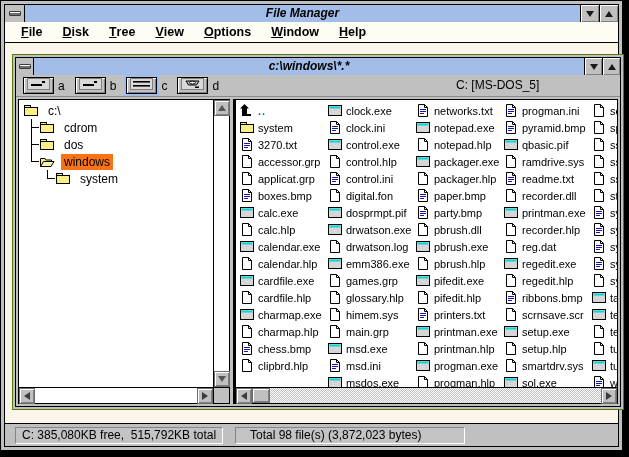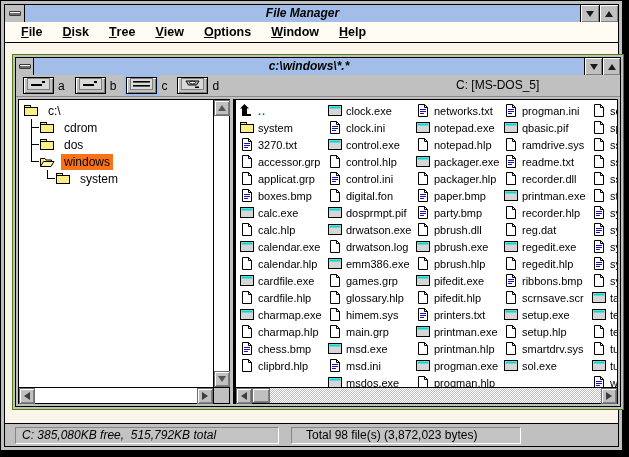--- a/index.html
+++ b/index.html
@@ -90,21 +90,21 @@
   .hthumb { width: 18px; background: #c0c0c0; border: 1px solid #6e6e6e;
     box-shadow: inset 1px 1px 0 #fff, inset -1px -1px 0 #808080; flex: none; }
   .corner { background: #c0c0c0; border-top: 1px solid #000; border-left: 1px solid #000; }
 
   
   .statusbar { height: 23px; background: #c0c0c0; border-top: 1px solid #000;
     display: flex; align-items: center; padding: 0 10px; gap: 12px; flex: none; }
   .status-panel { height: 17px; line-height: 15px; background: #c3c3c3;
     border: 1px solid; border-color: #868686 #fff #fff #868686;
     padding: 0 6px; font-size: 12px; white-space: pre; overflow: hidden; }
-  .status-panel.p1 { width: 264px; font-style: italic; }
+  .status-panel.p1 { width: 208px; }
   .status-panel.p2 { width: 230px; padding-left: 14px; }
 </style>
 </head>
 <body>
 
 <div class="desktop">
   <div class="main-window">
     <div class="main-inner">
 
       <div class="titlebar">
@@ -740,20 +740,30 @@
                             <path d="M3.5 1.5 H9.5 L12.5 4.5 V13.5 H3.5 Z" fill="#fff" stroke="#000"></path>
                             <path d="M9.5 1.5 V4.5 H12.5" fill="none" stroke="#000"></path>
                             <path d="M5 6.5 H11 M5 8.5 H11 M5 10.5 H9" stroke="#1414b4" stroke-width="1.2"></path>
                           </svg>
                         </span>
                         <span class="fname">progman.ini</span>
                       </div>
                       <div class="frow">
                         <span class="ficon">
                           <svg xmlns="http://www.w3.org/2000/svg" width="16" height="15" viewBox="0 0 16 15">
+                            <path d="M3.5 1.5 H9.5 L12.5 4.5 V13.5 H3.5 Z" fill="#fff" stroke="#000"></path>
+                            <path d="M9.5 1.5 V4.5 H12.5" fill="none" stroke="#000"></path>
+                            <path d="M5 6.5 H11 M5 8.5 H11 M5 10.5 H9" stroke="#1414b4" stroke-width="1.2"></path>
+                          </svg>
+                        </span>
+                        <span class="fname">pyramid.bmp</span>
+                      </div>
+                      <div class="frow">
+                        <span class="ficon">
+                          <svg xmlns="http://www.w3.org/2000/svg" width="16" height="15" viewBox="0 0 16 15">
                             <rect x="1.5" y="2.5" width="13" height="10" fill="#d6d6d6" stroke="#000"></rect>
                             <rect x="2.5" y="3.5" width="11" height="2" fill="#00d8d8"></rect>
                           </svg>
                         </span>
                         <span class="fname">qbasic.pif</span>
                       </div>
                       <div class="frow">
                         <span class="ficon">
                           <svg xmlns="http://www.w3.org/2000/svg" width="16" height="15" viewBox="0 0 16 15">
                             <path d="M3.5 1.5 H9.5 L12.5 4.5 V13.5 H3.5 Z" fill="#fff" stroke="#000"></path>

